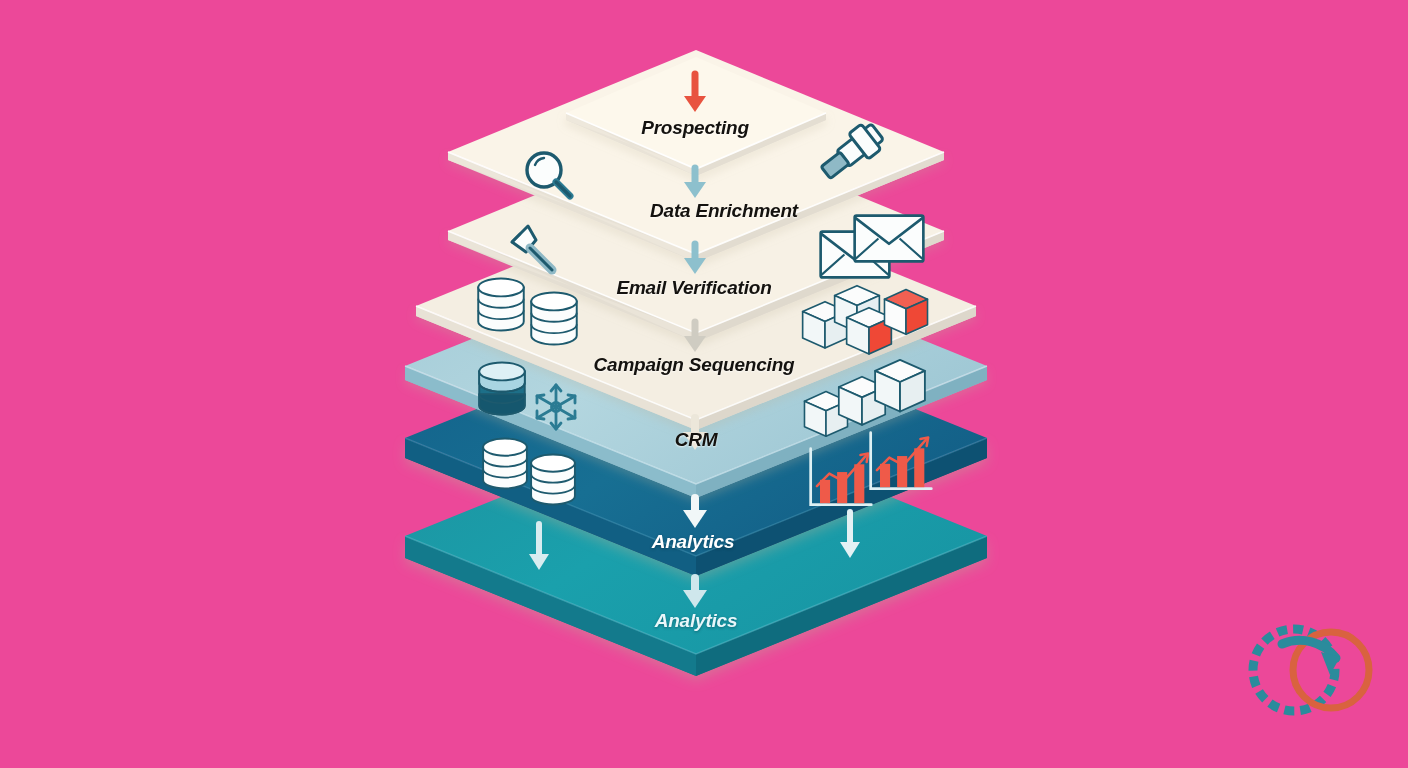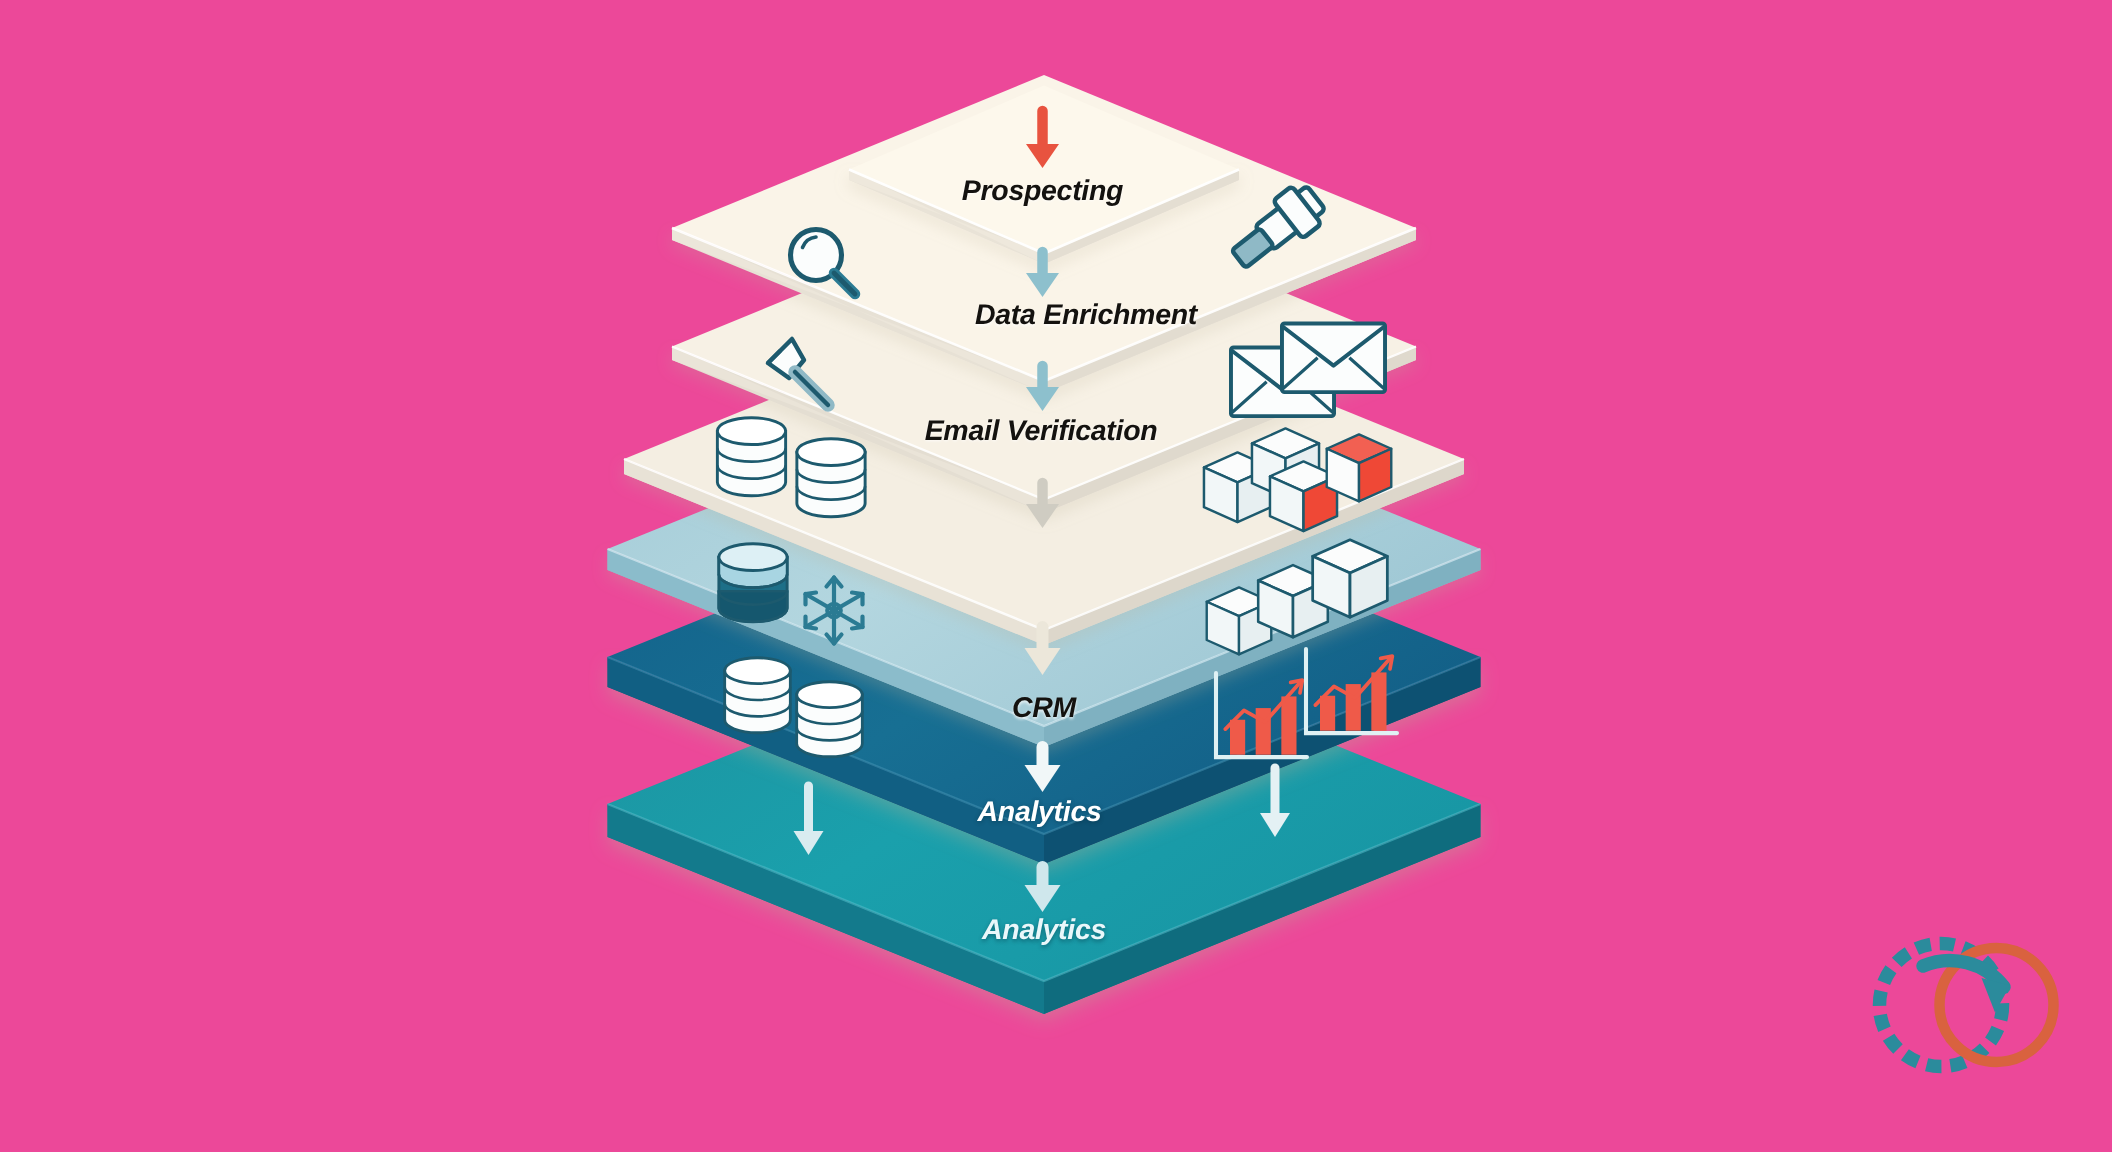--- a/index.html
+++ b/index.html
@@ -309,22 +309,23 @@
     </g>
 
   </svg>
 
   <div class="layer-label label-dark" style="left:695px; top:128px; font-size:19px;">Prospecting</div>
 
   <div class="layer-label label-dark" style="left:724px; top:211px; font-size:19px;">Data Enrichment</div>
 
   <div class="layer-label label-dark" style="left:694px; top:288px; font-size:19px;text-align:right;">Email Verification</div>
 
-
-  <div class="layer-label label-dark" style="left:696px; top:473px; font-size:19px;">CRM</div>
+  <div class="layer-label label-dark" style="left:694px; top:365px; font-size:19px;">Campaign Sequencing</div>
+
+  <div class="layer-label label-dark" style="left:696px; top:440px; font-size:19px;">CRM</div>
 
   <div class="layer-label label-light" style="left:693px; top:542px; font-size:19px;">Analytics</div>
 
   <div class="layer-label label-pale" style="left:696px; top:621px; font-size:19px;">Analytics</div>
 
   <svg id="logo-mark" viewBox="0 0 140 125">
     <circle cx="52" cy="62" r="41" fill="none" stroke="#2b8b9c" stroke-width="9" stroke-dasharray="10 6" stroke-linecap="butt"></circle>
     <circle cx="89" cy="62" r="38" fill="none" stroke="#d9623f" stroke-width="7"></circle>
     <path d="M40,36 A46,46 0 0 1 94,50" fill="none" stroke="#2b8b9c" stroke-width="9" stroke-linecap="round"></path>
     <path d="M79,44 L98,49 L88,67 Z" fill="#2b8b9c"></path>

